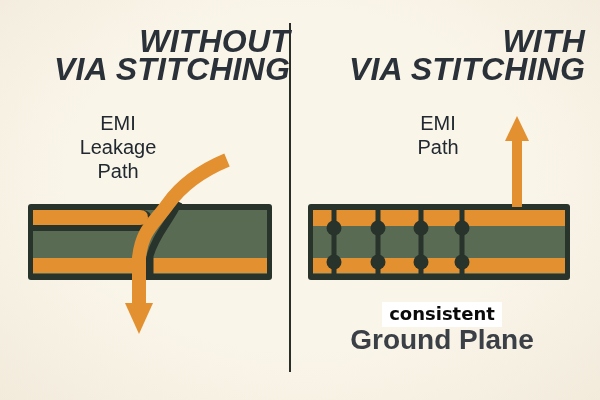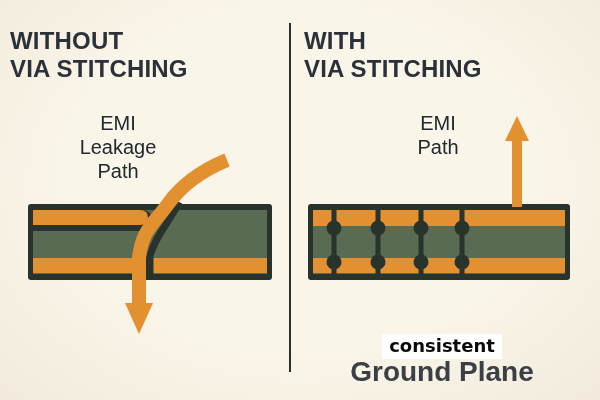--- a/index.html
+++ b/index.html
@@ -9,24 +9,25 @@
     overflow:hidden;
     background:radial-gradient(ellipse at 50% 45%, var(--bg) 55%, var(--bg_edge) 100%);
     font-family:"Liberation Sans", sans-serif;
   }
   .divider{
     position:absolute;left:289px;top:23px;width:2px;height:349px;
     background:var(--divider);
   }
   .panel-title{
     position:absolute;top:27px;
-    text-align:left;
-    font-size:24px;font-weight:700;line-height:28px;
+    text-align:right;
+    font-size:32px;font-weight:700;line-height:28px;
     letter-spacing:.2px;
     color:var(--title);
+    font-style:italic;
   }
   .panel-title span{display:block;}
   .path-label{
     position:absolute;top:111px;
     text-align:center;
     font-size:20px;font-weight:400;line-height:24px;
     color:var(--label);
   }
   .path-label span{display:block;}
   .ground-label{
@@ -63,29 +64,29 @@
   <div class="panel-title" style="left:10px;width:280px;">
     <span>WITHOUT</span>
     <span>VIA STITCHING</span>
   </div>
   <div class="path-label" style="left:38px;width:160px;">
     <span>EMI</span>
     <span>Leakage</span>
     <span>Path</span>
   </div>
 
-  <div class="panel-title" style="left:304px;width:290px;">
+  <div class="panel-title" style="left:295px;width:290px;">
     <span>WITH</span>
     <span>VIA STITCHING</span>
   </div>
   <div class="path-label" style="left:338px;width:200px;">
     <span>EMI</span>
     <span>Path</span>
   </div>
-  <div class="ground-label" style="left:342px;top:300px;width:200px;margin-top:32px;">
+  <div class="ground-label" style="left:342px;top:300px;width:200px;">
     <span class="hl">consistent</span>
     <span class="sub">Ground Plane</span>
   </div>
 
   <svg class="gfx" width="600" height="400" viewBox="0 0 600 400">
 
     <g>
       <rect x="28" y="204" width="244" height="76" rx="3" class="f-dark"></rect>
       <rect x="33" y="210" width="234" height="64" class="f-sub"></rect>
       <rect x="33" y="258" width="234" height="15" class="f-copper"></rect>

